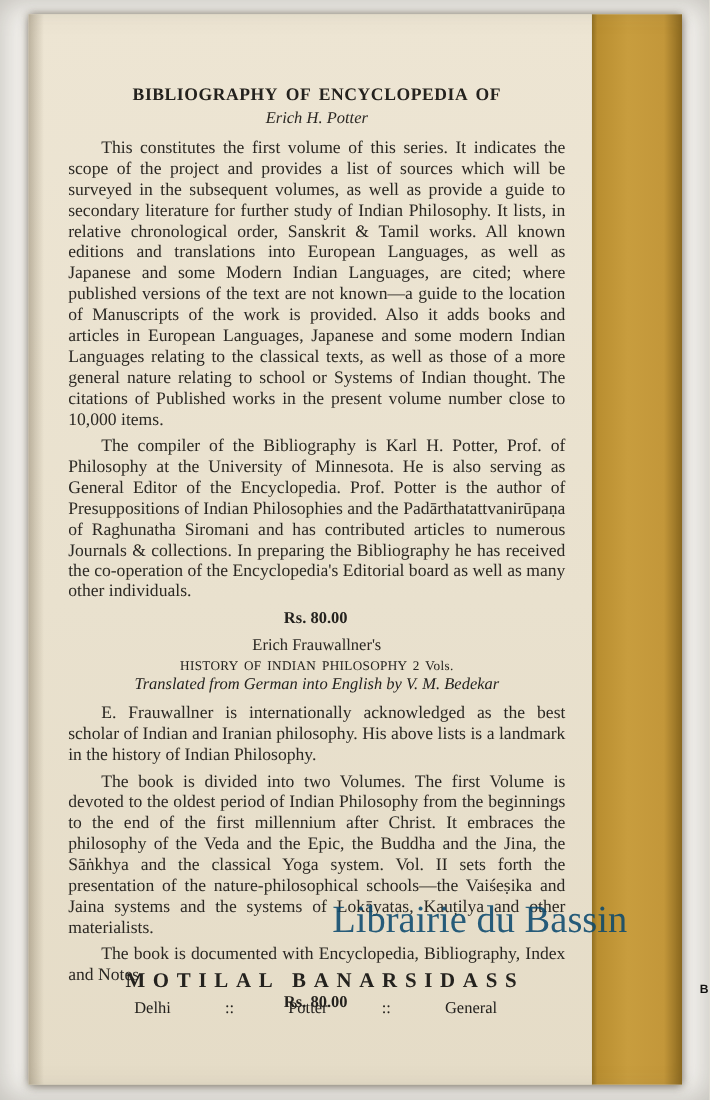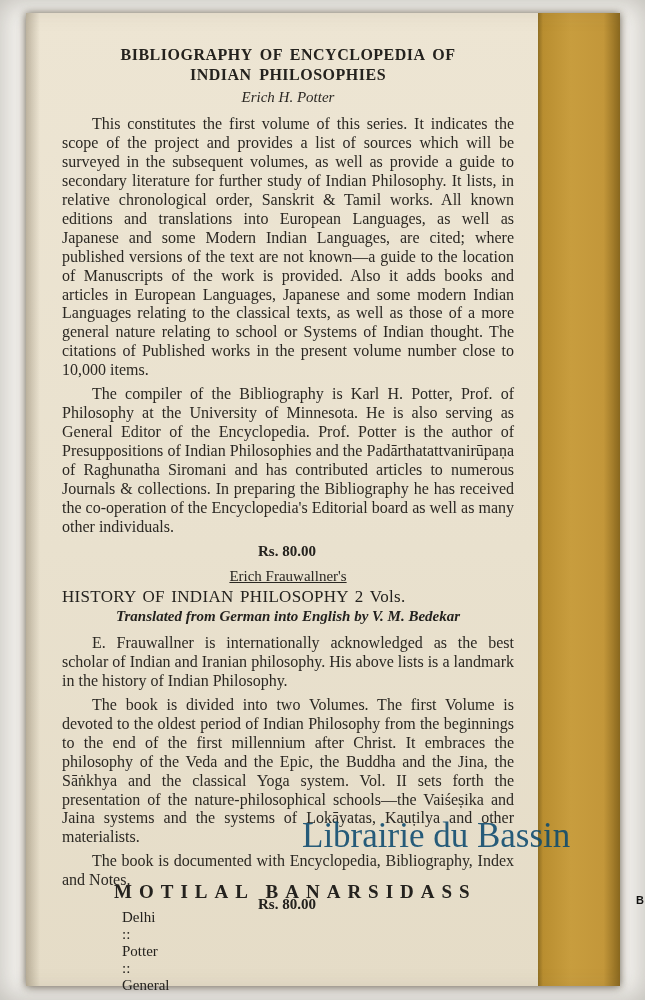--- a/index.html
+++ b/index.html
@@ -17,21 +17,21 @@
     background:#eae2cf;
     box-shadow:0 0 7px rgba(60,50,30,.5), 0 2px 10px rgba(60,50,30,.35);
   }
   .gold-stripe{
     position:absolute;top:0;right:0;bottom:0;width:82px;
     background:linear-gradient(90deg,#8f6e22 0px,#b98e30 5px,#c89d3e 40%,#c3973a 80%,#8a681f 100%);
   }
   .cream{
     position:absolute;left:0;top:0;bottom:0;right:82px;box-sizing:border-box;
     background:linear-gradient(180deg,#ede5d3 0%,#e9e1ce 55%,#e5dcc7 100%);
-    padding:32px 24px 0 36px;
+    padding:64px 24px 0 36px;
   }
   .cream::before{
     content:"";position:absolute;left:0;top:0;bottom:0;width:14px;
     background:linear-gradient(90deg,rgba(70,55,30,.28),rgba(70,55,30,0));
     pointer-events:none;
   }
   .title{
     text-align:center;font-weight:bold;font-size:16px;line-height:1.28;
     letter-spacing:.5px;color:#24221e;word-spacing:3px;
   }
@@ -40,38 +40,38 @@
     margin:3px 0 9px 0;
   }
   p.body{
     margin:0 0 5px 0;font-size:16px;line-height:1.185;text-align:justify;
     text-indent:30px;color:#2b2823;
   }
   .price{
     text-align:center;font-weight:bold;font-size:15px;color:#24221e;
     margin:6px 2px 8px 0;
   }
-  .s2pre{text-align:center;font-size:15px;color:#2a2722;margin-top:4px;text-decoration:underline;}
+  .s2pre{text-align:center;font-size:15px;color:#2a2722;margin-top:4px;}
   .s2head{
-    font-size:17px;color:#24221e;letter-spacing:.3px;
+    text-align:center;font-size:12px;color:#24221e;letter-spacing:.3px;
     word-spacing:2px;margin:2px 0 1px 0;
   }
   .s2trans{
-    text-align:center;font-weight:bold;font-style:italic;font-size:15px;
+    text-align:center;font-weight:normal;font-style:italic;font-size:15px;
     color:#24221e;margin:0 0 9px 0;
   }
   .publisher{
     position:absolute;left:88px;top:868px;width:346px;text-align:center;color:#24221e;
   }
   .publisher-name{
     font-size:19px;font-weight:bold;letter-spacing:7px;white-space:nowrap;
   }
   .publisher-cities{
     display:flex;justify-content:space-between;align-items:baseline;
-    font-size:15px;margin-top:6px;padding:0 8px;flex-direction:column;
+    font-size:15px;margin-top:6px;padding:0 8px;
   }
   .watermark{
     position:absolute;left:302px;top:816px;
     font-family:Liberation Serif, serif;
     font-size:35px;color:#0c4a6e;opacity:.88;white-space:nowrap;
     pointer-events:none;
   }
   .spine-mark{
     position:absolute;right:1px;top:895px;
     font-family:"Liberation Sans", sans-serif;
@@ -83,21 +83,20 @@
 <body>
 
 <div class="shot">
   <div class="book">
 
     <div class="gold-stripe"></div>
 
     <div class="cream">
 
       <div class="title">BIBLIOGRAPHY OF  ENCYCLOPEDIA OF</div>
-      <div class="title">INDIAN  PHILOSOPHIES</div>
       <div class="author">Erich H. Potter</div>
 
       <p class="body">This constitutes the first volume of this series.  It indicates the scope of the project and provides a list of sources which will be surveyed in the subsequent volumes, as well as provide a guide to secondary literature for further study of Indian Philosophy.  It lists, in relative chronological order, Sanskrit &amp; Tamil works.  All known editions and translations into European Languages, as well as Japanese and some Modern Indian Languages, are cited; where published versions of the text are not known—a guide to the location of Manuscripts of the work is provided.  Also it adds books and articles in European Languages, Japanese and some modern Indian Languages relating to the classical texts, as well as those of a more general nature relating to school or Systems of Indian thought.  The citations of Published works in the present volume number close to 10,000 items.</p>
       <p class="body">The compiler of the Bibliography is Karl H. Potter, Prof. of Philosophy at the University of Minnesota.  He is also serving as General Editor of the Encyclopedia.  Prof. Potter is the author of Presuppositions of Indian Philosophies and the Padārthatattvanirūpaṇa of Raghunatha Siromani and has contributed articles to numerous Journals &amp; collections.  In preparing the Bibliography he has received the co-operation of the Encyclopedia's Editorial board as well as many other individuals.</p>
 
       <div class="price">Rs. 80.00</div>
 
       <div class="s2pre">Erich Frauwallner's</div>
       <div class="s2head">HISTORY OF INDIAN PHILOSOPHY 2 Vols.</div>
       <div class="s2trans">Translated from German into English by V. M. Bedekar</div>

